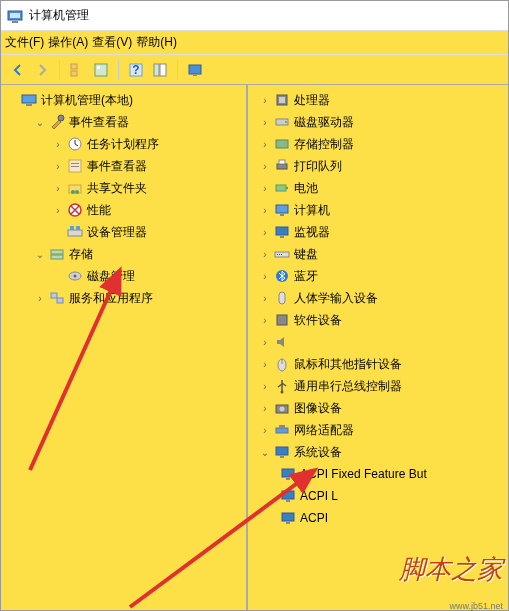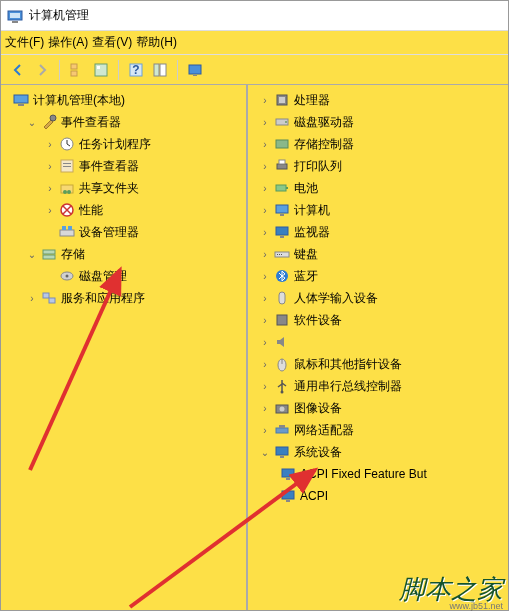--- a/index.html
+++ b/index.html
@@ -7,35 +7,35 @@
 .window { border: 1px solid #999; height: 100%; display: flex; flex-direction: column; background: #fde047; }
 .titlebar { height: 30px; background: #fff; display: flex; align-items: center; padding: 0 6px; border-bottom: 1px solid #ddd; }
 .titlebar .icon { width: 16px; height: 16px; margin-right: 6px; }
 .title-text { font-size: 12px; }
 .menubar { height: 24px; display: flex; align-items: center; padding: 0 4px; gap: 4px; border-bottom: 1px solid #ddd; }
 .menubar span { cursor: default; }
 .toolbar { height: 30px; display: flex; align-items: center; padding: 0 6px; gap: 2px; border-bottom: 1px solid #aaa; }
 .tbtn { width: 22px; height: 22px; display: flex; align-items: center; justify-content: center; border: 1px solid transparent; }
 .sep { width: 1px; height: 20px; background: #ccc; margin: 0 4px; }
 .panes { flex: 1; display: flex; overflow: hidden; }
-.left-pane { width: 247px; border-right: 2px solid #aaa; padding: 4px 10px; overflow: hidden; }
+.left-pane { width: 247px; border-right: 2px solid #aaa; padding: 4px 18px; overflow: hidden; }
 .right-pane { flex: 1; padding: 4px 2px; overflow: hidden; }
 .tree-item { display: flex; align-items: center; height: 22px; white-space: nowrap; cursor: default; }
 .expander { width: 14px; height: 14px; display: flex; align-items: center; justify-content: center; margin-right: 2px; font-size: 10px; color: #666; }
 .node-icon { width: 16px; height: 16px; margin-right: 4px; flex-shrink: 0; }
 .node-label { font-size: 12px; }
 .indent-0 { padding-left: 2px; }
 .indent-1 { padding-left: 14px; }
 .indent-2 { padding-left: 32px; }
 .r-indent-0 { padding-left: 8px; }
 .r-indent-1 { padding-left: 30px; }
 .arrow-annotation { position: absolute; pointer-events: none; }
 .arrow1 { left: 20px; top: 260px; width: 120px; height: 220px; }
 .arrow2 { left: 120px; top: 462px; width: 210px; height: 150px; }
-.watermark { position: absolute; right: 6px; bottom: 4px; font-family: "KaiTi", serif; font-size: 26px; color: #14532d; font-style: italic; text-shadow: 1px 1px 0 #fff; }
+.watermark { position: absolute; right: 6px; bottom: 24px; font-family: "KaiTi", serif; font-size: 26px; color: #c2410c; font-style: italic; text-shadow: 1px 1px 0 #fff; }
 .watermark-url { position: absolute; right: 6px; bottom: 0px; font-size: 9px; color: #777; padding-left: 48px; }
 </style>
 </head>
 <body>
 
 <div class="window">
 
   <div class="titlebar">
     <span class="icon">
       <svg viewBox="0 0 16 16">
@@ -320,20 +320,27 @@
               <rect x="6" y="12" width="4" height="2" fill="#888"></rect>
             </svg></span>
           <span class="node-label">系统设备</span>
         </div>
       <div class="tree-item r-indent-1">
           <span class="node-icon"><svg viewBox="0 0 16 16">
               <rect x="2" y="3" width="12" height="8" fill="#3a80c0" stroke="#2c5aa0"></rect>
               <rect x="6" y="12" width="4" height="2" fill="#888"></rect>
             </svg></span>
           <span class="node-label">ACPI Fixed Feature But</span>
+        </div>
+      <div class="tree-item r-indent-1">
+          <span class="node-icon"><svg viewBox="0 0 16 16">
+              <rect x="2" y="3" width="12" height="8" fill="#3a80c0" stroke="#2c5aa0"></rect>
+              <rect x="6" y="12" width="4" height="2" fill="#888"></rect>
+            </svg></span>
+          <span class="node-label">ACPI L</span>
         </div>
       <div class="tree-item r-indent-1">
           <span class="node-icon"><svg viewBox="0 0 16 16">
               <rect x="2" y="3" width="12" height="8" fill="#3a80c0" stroke="#2c5aa0"></rect>
               <rect x="6" y="12" width="4" height="2" fill="#888"></rect>
             </svg></span>
           <span class="node-label">ACPI</span>
         </div>
     </div>
 

